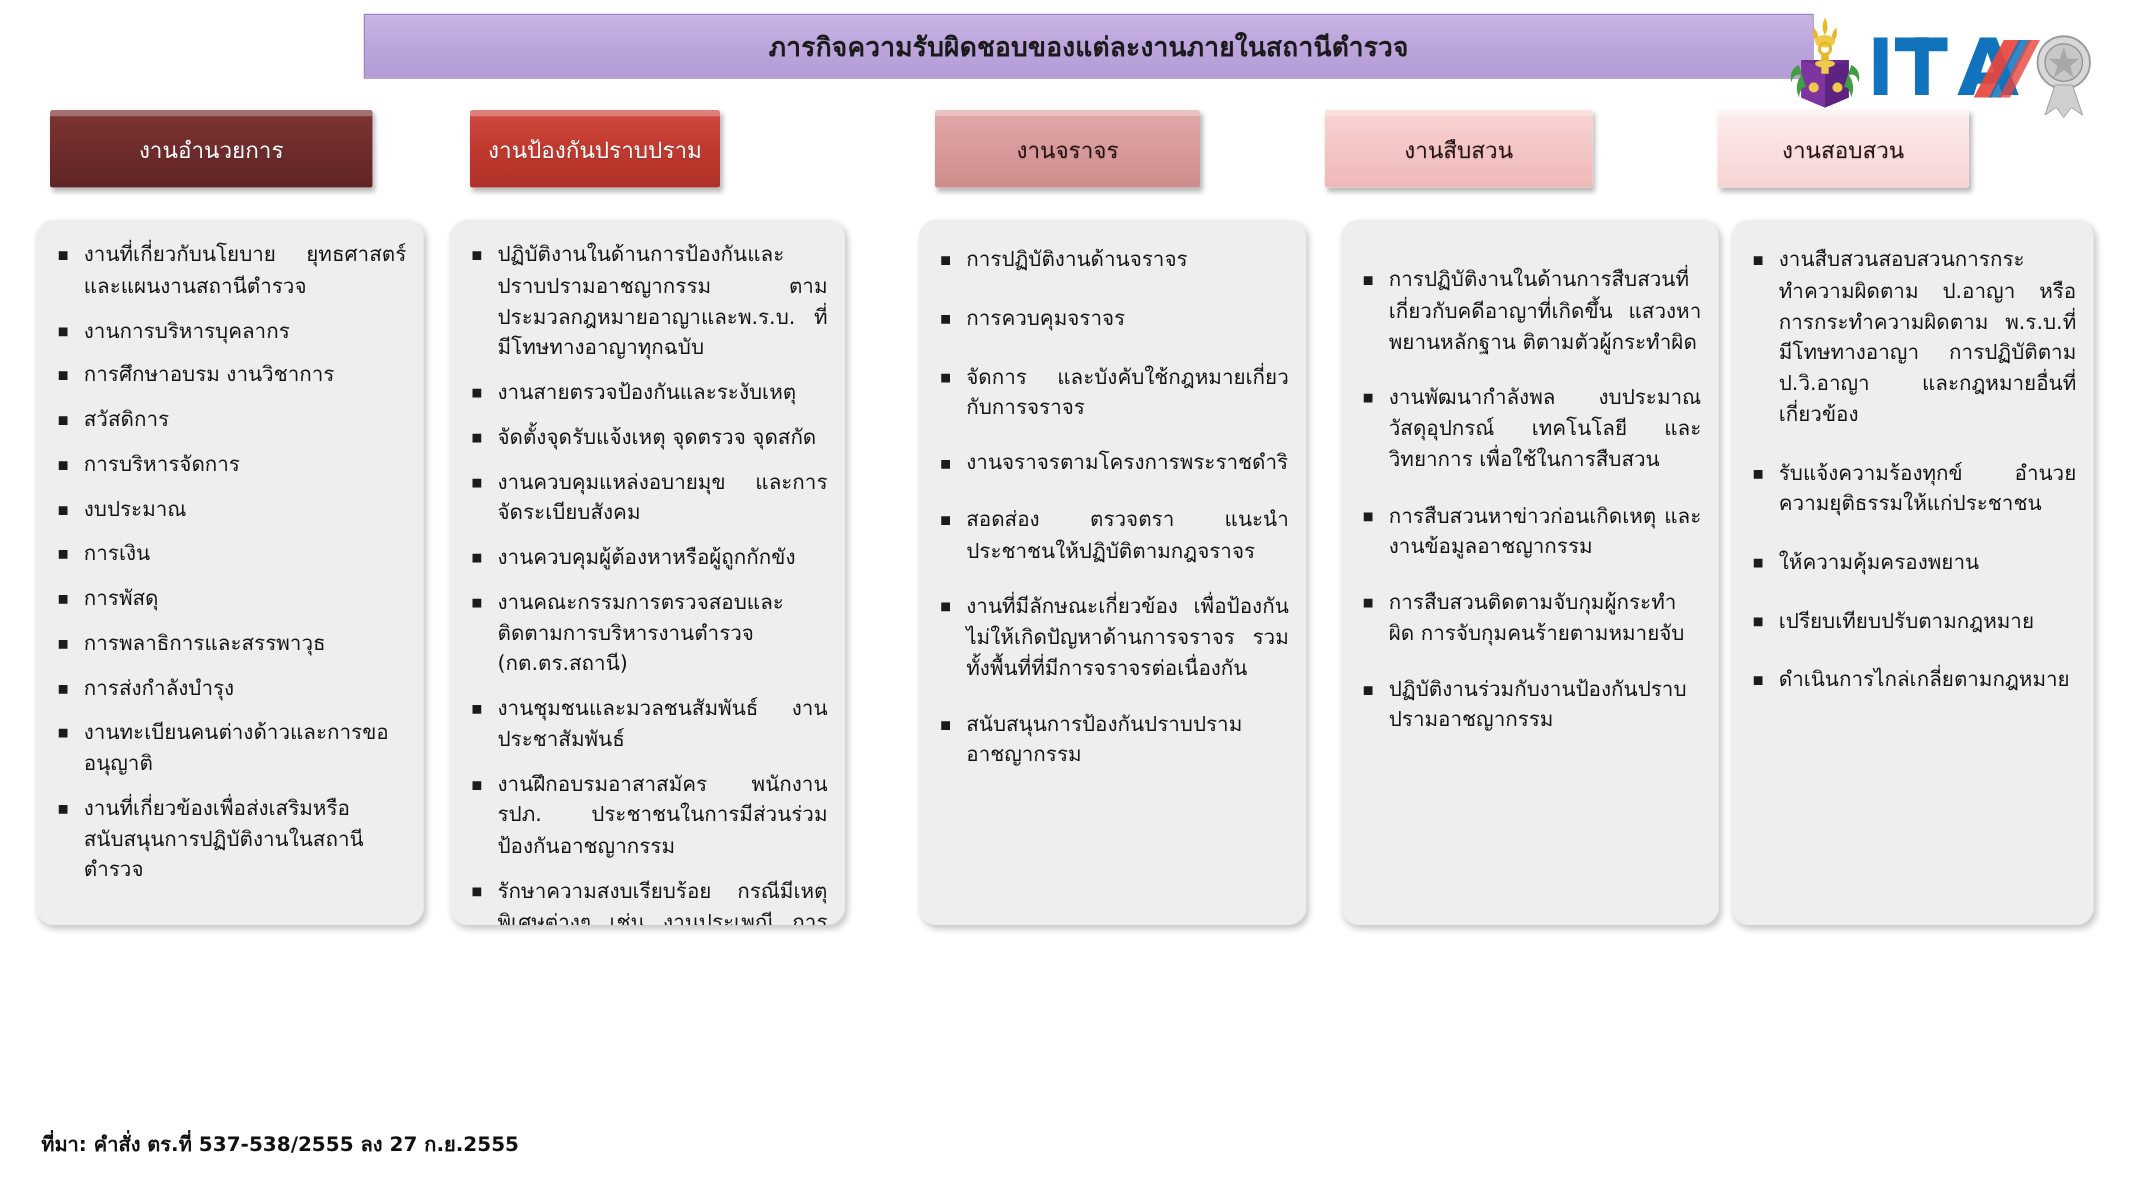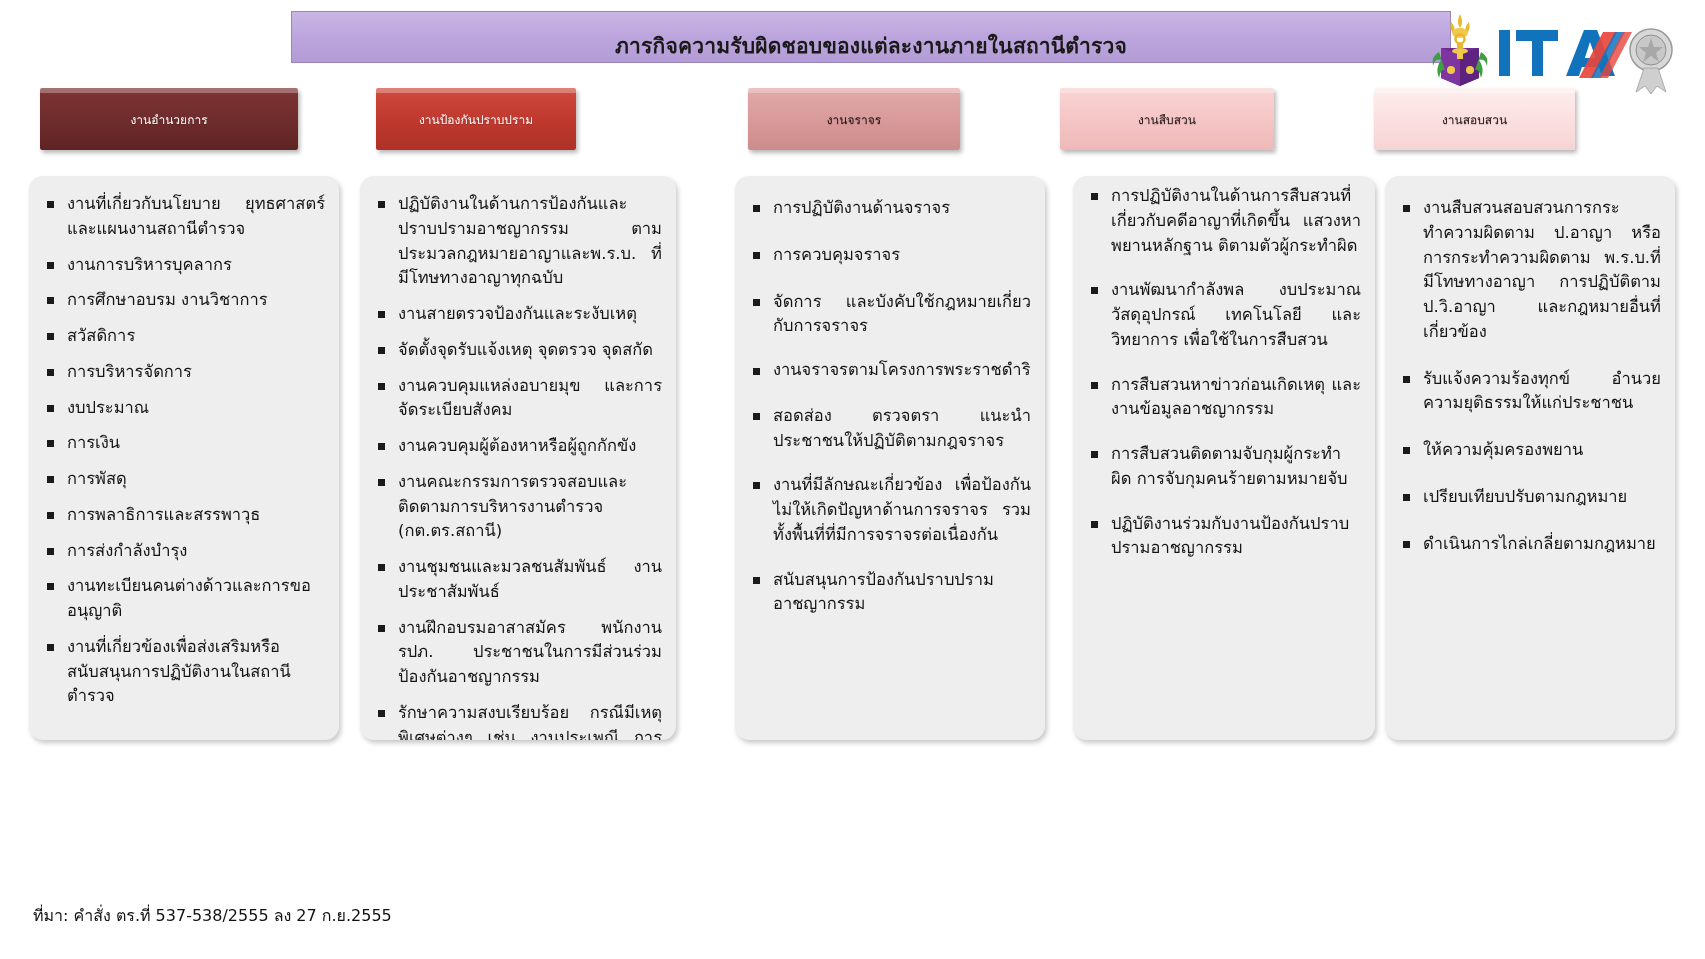--- a/index.html
+++ b/index.html
@@ -12,21 +12,21 @@
   }
   #canvas { position: relative; width: 1705px; height: 959px; }
 
   
   .title-banner {
     position: absolute;
     left: 291px; top: 11px;
     width: 1160px; height: 52px;
     background: linear-gradient(to bottom, #c9b6e4 0%, #bda6dd 45%, #b49cd6 100%);
     border: 1px solid #9a86bd;
-    display: flex; align-items: flex-end; justify-content: center;
+    display: flex; align-items: center; justify-content: center;
   }
   .title-banner .title-text {
     font-size: 21px;
     font-weight: bold;
     color: #1a1a1a;
     letter-spacing: .2px;
     white-space: nowrap;
   }
 
   
@@ -39,21 +39,21 @@
 
   
   .col-header {
     position: absolute;
     height: 62px;
     display: flex; align-items: center; justify-content: center;
     border-radius: 2px;
     box-shadow: 2px 3px 4px rgba(0,0,0,.28);
   }
   .col-header .hdr-text {
-    font-size: 12px;
+    font-size: 18px;
     font-weight: normal;
     white-space: nowrap;
     text-shadow: 0 1px 1px rgba(0,0,0,.18);
   }
   .col-header::before {
     content: "";
     position: absolute;
     left: 0; right: 0; top: 0; height: 5px;
     background: rgba(255,255,255,.30);
   }
@@ -86,21 +86,21 @@
     width: 7px; height: 7px;
     background: #1b1b1b;
   }
   .tight li { margin-bottom: 7px; }
 
   
   .footer-note {
     position: absolute;
     left: 33px; top: 903px;
     font-size: 16px;
-    font-weight: normal;
+    font-weight: bold;
     color: #111111;
     white-space: nowrap;
   }
 </style>
 </head>
 <body>
 
 <div id="canvas">
 
   <div class="title-banner">
@@ -204,21 +204,21 @@
       <li style="margin-bottom:22px;">การปฏิบัติงานด้านจราจร</li>
       <li style="margin-bottom:22px;">การควบคุมจราจร</li>
       <li style="margin-bottom:20px;">จัดการ และบังคับใช้กฎหมายเกี่ยวกับการจราจร</li>
       <li style="margin-bottom:20px;font-family:Liberation Mono, monospace;">งานจราจรตามโครงการพระราชดำริ</li>
       <li style="margin-bottom:20px;">สอดส่อง ตรวจตรา แนะนำประชาชนให้ปฏิบัติตามกฎจราจร</li>
       <li style="margin-bottom:20px;">งานที่มีลักษณะเกี่ยวข้อง เพื่อป้องกันไม่ให้เกิดปัญหาด้านการจราจร รวมทั้งพื้นที่ที่มีการจราจรต่อเนื่องกัน</li>
       <li>สนับสนุนการป้องกันปราบปรามอาชญากรรม</li>
     </ul>
   </div>
 
-  <div class="col-body" style="left:1073px; top:176px; width:302px; padding-top:8px;">
+  <div class="col-body" style="left:1073px; top:176px; width:302px; padding-top:36px;">
     <ul class="bullets" style="line-height:1.55;">
       <li style="margin-bottom:20px;">การปฏิบัติงานในด้านการสืบสวนที่เกี่ยวกับคดีอาญาที่เกิดขึ้น แสวงหาพยานหลักฐาน ติตามตัวผู้กระทำผิด</li>
       <li style="margin-bottom:20px;">งานพัฒนากำลังพล งบประมาณ วัสดุอุปกรณ์ เทคโนโลยี และวิทยาการ เพื่อใช้ในการสืบสวน</li>
       <li style="margin-bottom:20px;">การสืบสวนหาข่าวก่อนเกิดเหตุ และงานข้อมูลอาชญากรรม</li>
       <li style="margin-bottom:20px;">การสืบสวนติดตามจับกุมผู้กระทำผิด การจับกุมคนร้ายตามหมายจับ</li>
       <li>ปฏิบัติงานร่วมกับงานป้องกันปราบปรามอาชญากรรม</li>
     </ul>
   </div>
 
   <div class="col-body" style="left:1385px; top:176px; width:290px; padding-top:20px;">

